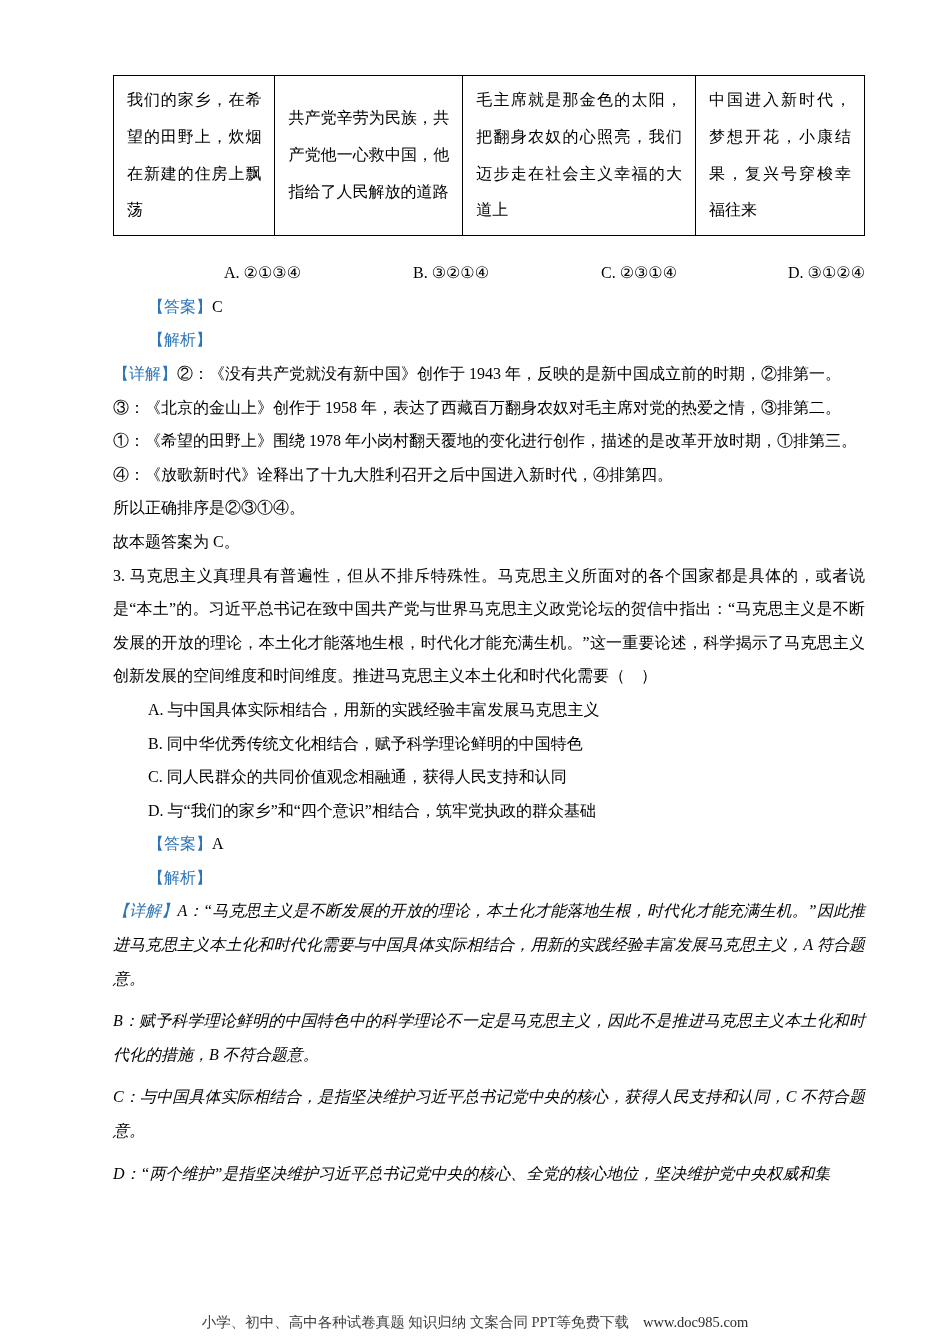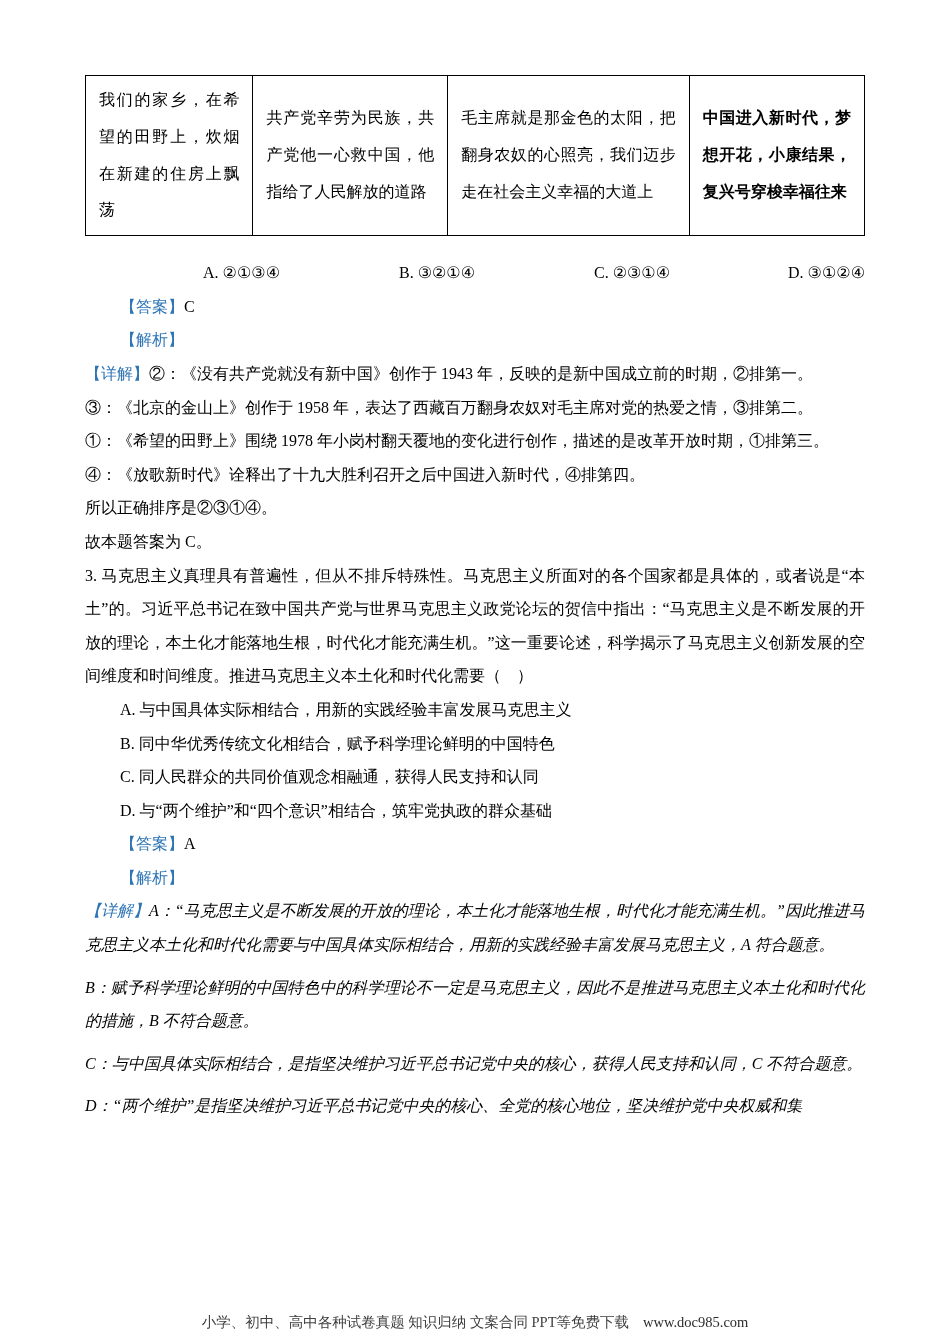--- a/index.html
+++ b/index.html
@@ -6,20 +6,21 @@
   html, body { background: #ffffff; }
   .page {
     width: 950px;
     height: 1344px;
     background: #ffffff;
     position: relative;
     font-family: "Liberation Serif", "DejaVu Serif", serif;
     color: #000000;
     font-size: 16px;
     overflow: hidden;
+    padding-left: 28px;
   }
   .content {
     padding: 75px 85px 0 85px;
   }
   table.lyrics {
     width: 100%;
     border-collapse: collapse;
     table-layout: fixed;
     height: 160px;
   }
@@ -27,21 +28,21 @@
     border: 1.5px solid #000000;
     vertical-align: middle;
     padding: 6px 13px;
     line-height: 2.3;
     text-align: justify;
     font-size: 16px;
   }
   table.lyrics td:nth-child(1) { width: 21.5%; }
   table.lyrics td:nth-child(2) { width: 25%; }
   table.lyrics td:nth-child(3) { width: 31%; }
-  table.lyrics td:nth-child(4) { width: 22.5%; font-weight: bold; }
+  table.lyrics td:nth-child(4) { width: 22.5%; }
 
   .options-row {
     display: flex;
     margin-top: 20px;
     line-height: 2.1;
   }
   .options-row span { width: 25%; display: inline-block; text-align: right; }
 
   p.line {
     line-height: 2.1;
@@ -98,21 +99,21 @@
     <p class="line">①：《希望的田野上》围绕 1978 年小岗村翻天覆地的变化进行创作，描述的是改革开放时期，①排第三。</p>
     <p class="line">④：《放歌新时代》诠释出了十九大胜利召开之后中国进入新时代，④排第四。</p>
     <p class="line">所以正确排序是②③①④。</p>
     <p class="line">故本题答案为 C。</p>
 
     <p class="line">3. 马克思主义真理具有普遍性，但从不排斥特殊性。马克思主义所面对的各个国家都是具体的，或者说是“本土”的。习近平总书记在致中国共产党与世界马克思主义政党论坛的贺信中指出：“马克思主义是不断发展的开放的理论，本土化才能落地生根，时代化才能充满生机。”这一重要论述，科学揭示了马克思主义创新发展的空间维度和时间维度。推进马克思主义本土化和时代化需要（　）</p>
 
     <p class="line nojustify">A. 与中国具体实际相结合，用新的实践经验丰富发展马克思主义</p>
     <p class="line nojustify">B. 同中华优秀传统文化相结合，赋予科学理论鲜明的中国特色</p>
     <p class="line nojustify">C. 同人民群众的共同价值观念相融通，获得人民支持和认同</p>
-    <p class="line nojustify">D. 与“两个维护”和“四个意识”相结合，筑牢党执政的群众基础</p>
+    <p class="line nojustify">D. 与“我们的家乡”和“四个意识”相结合，筑牢党执政的群众基础</p>
 
     <p class="line nojustify"><span class="marker">【答案】</span><span>A</span></p>
 
     <p class="line nojustify"><span class="marker">【解析】</span></p>
 
     <p class="line spaced"><span class="marker">【详解】</span><span>A：“马克思主义是不断发展的开放的理论，本土化才能落地生根，时代化才能充满生机。”因此推进马克思主义本土化和时代化需要与中国具体实际相结合，用新的实践经验丰富发展马克思主义，A 符合题意。</span></p>
     <p class="line spaced">B：赋予科学理论鲜明的中国特色中的科学理论不一定是马克思主义，因此不是推进马克思主义本土化和时代化的措施，B 不符合题意。</p>
     <p class="line spaced">C：与中国具体实际相结合，是指坚决维护习近平总书记党中央的核心，获得人民支持和认同，C 不符合题意。</p>
     <p class="line spaced">D：“两个维护”是指坚决维护习近平总书记党中央的核心、全党的核心地位，坚决维护党中央权威和集</p>
 

